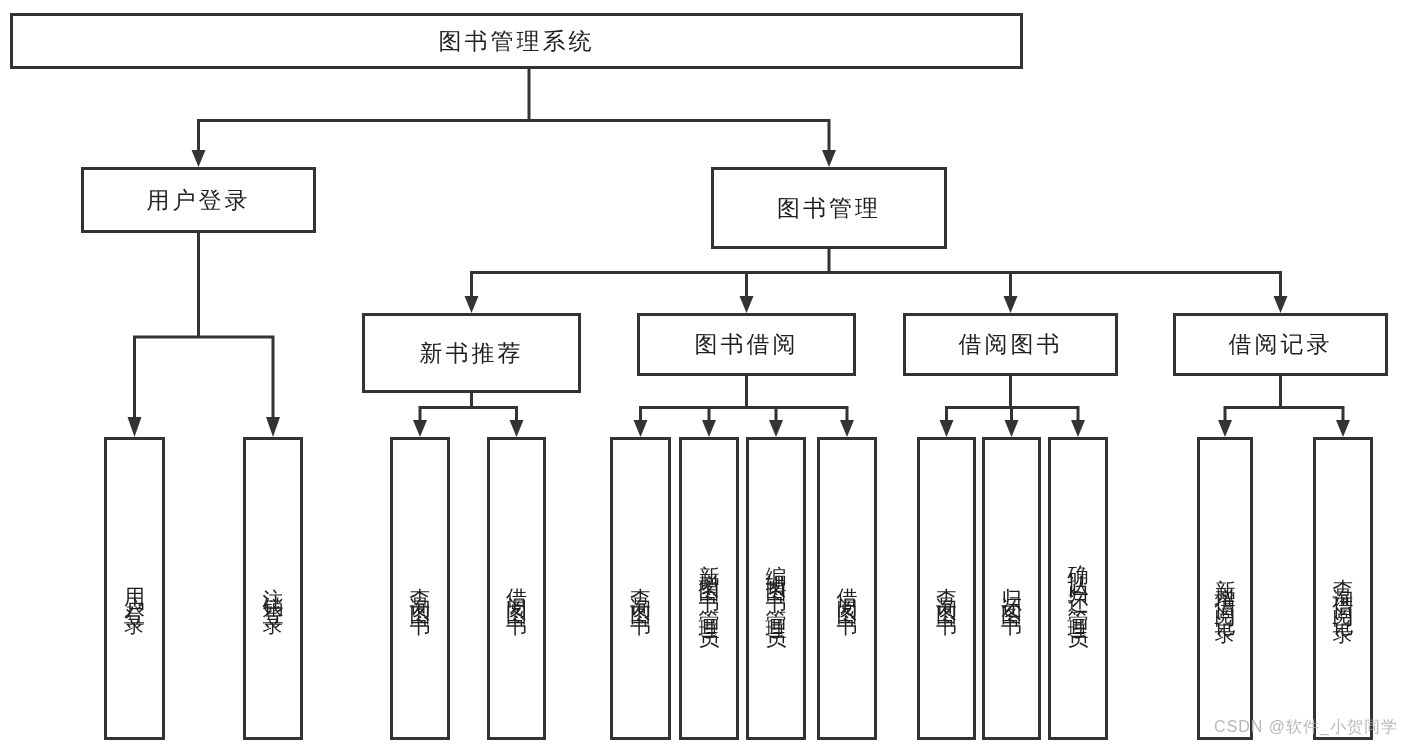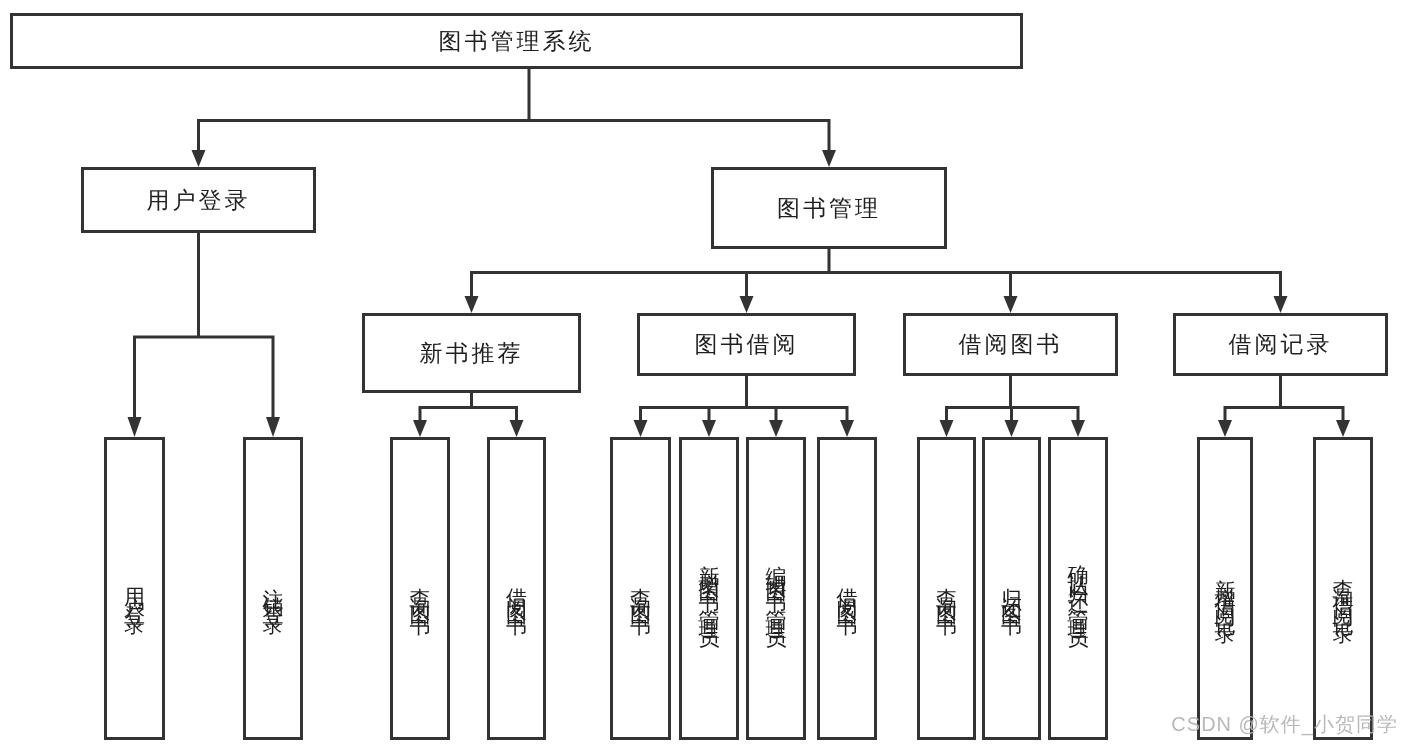--- a/index.html
+++ b/index.html
@@ -15,21 +15,21 @@
     position:absolute;box-sizing:border-box;background:#ffffff;border:3px solid #333333;
     display:flex;align-items:center;justify-content:center;color:#1f1f1f;
   }
   .hnode{font-size:23px;letter-spacing:3px;}
   .hnode .label{white-space:nowrap;}
   .vnode .vlabel{
     writing-mode:vertical-rl;text-orientation:mixed;
     font-size:21px;letter-spacing:9px;line-height:1.15;white-space:nowrap;
   }
   .watermark{
-    position:absolute;right:7px;bottom:9px;font-size:20px;letter-spacing:1px;
+    position:absolute;right:7px;bottom:9px;font-size:16px;letter-spacing:1px;
     color:rgba(178,178,178,0.92);white-space:nowrap;z-index:5;
   }
 </style>
 </head>
 <body>
 
 <div class="canvas">
 
   <svg class="edges" viewBox="0 0 1405 747" xmlns="http://www.w3.org/2000/svg">
 

